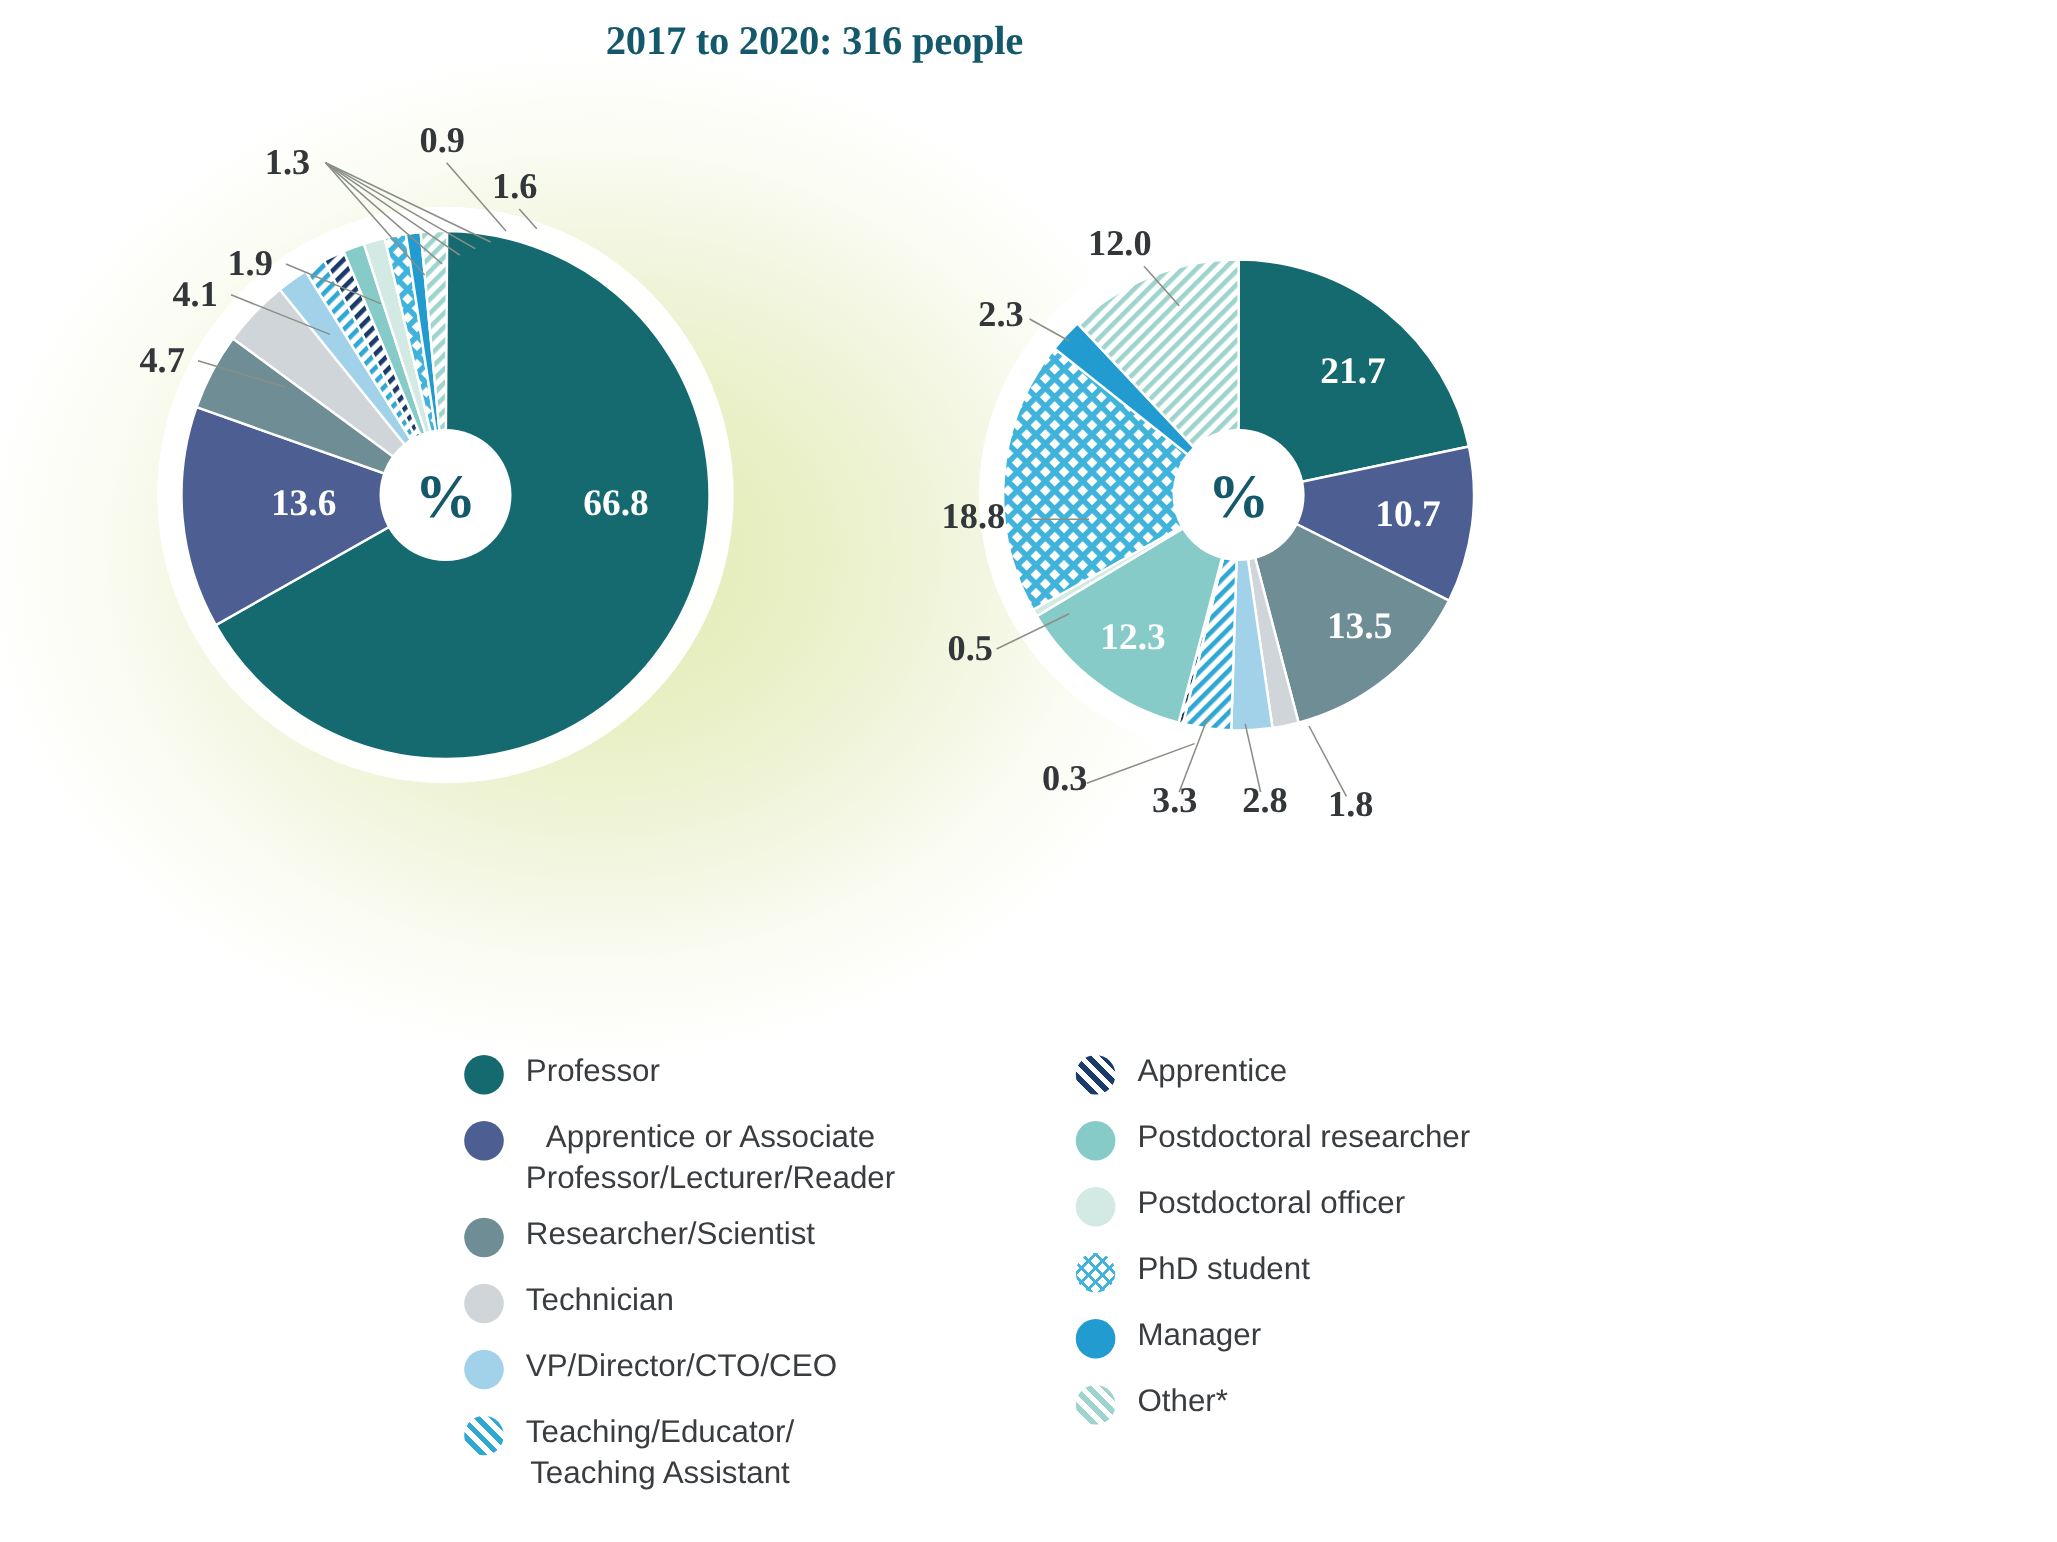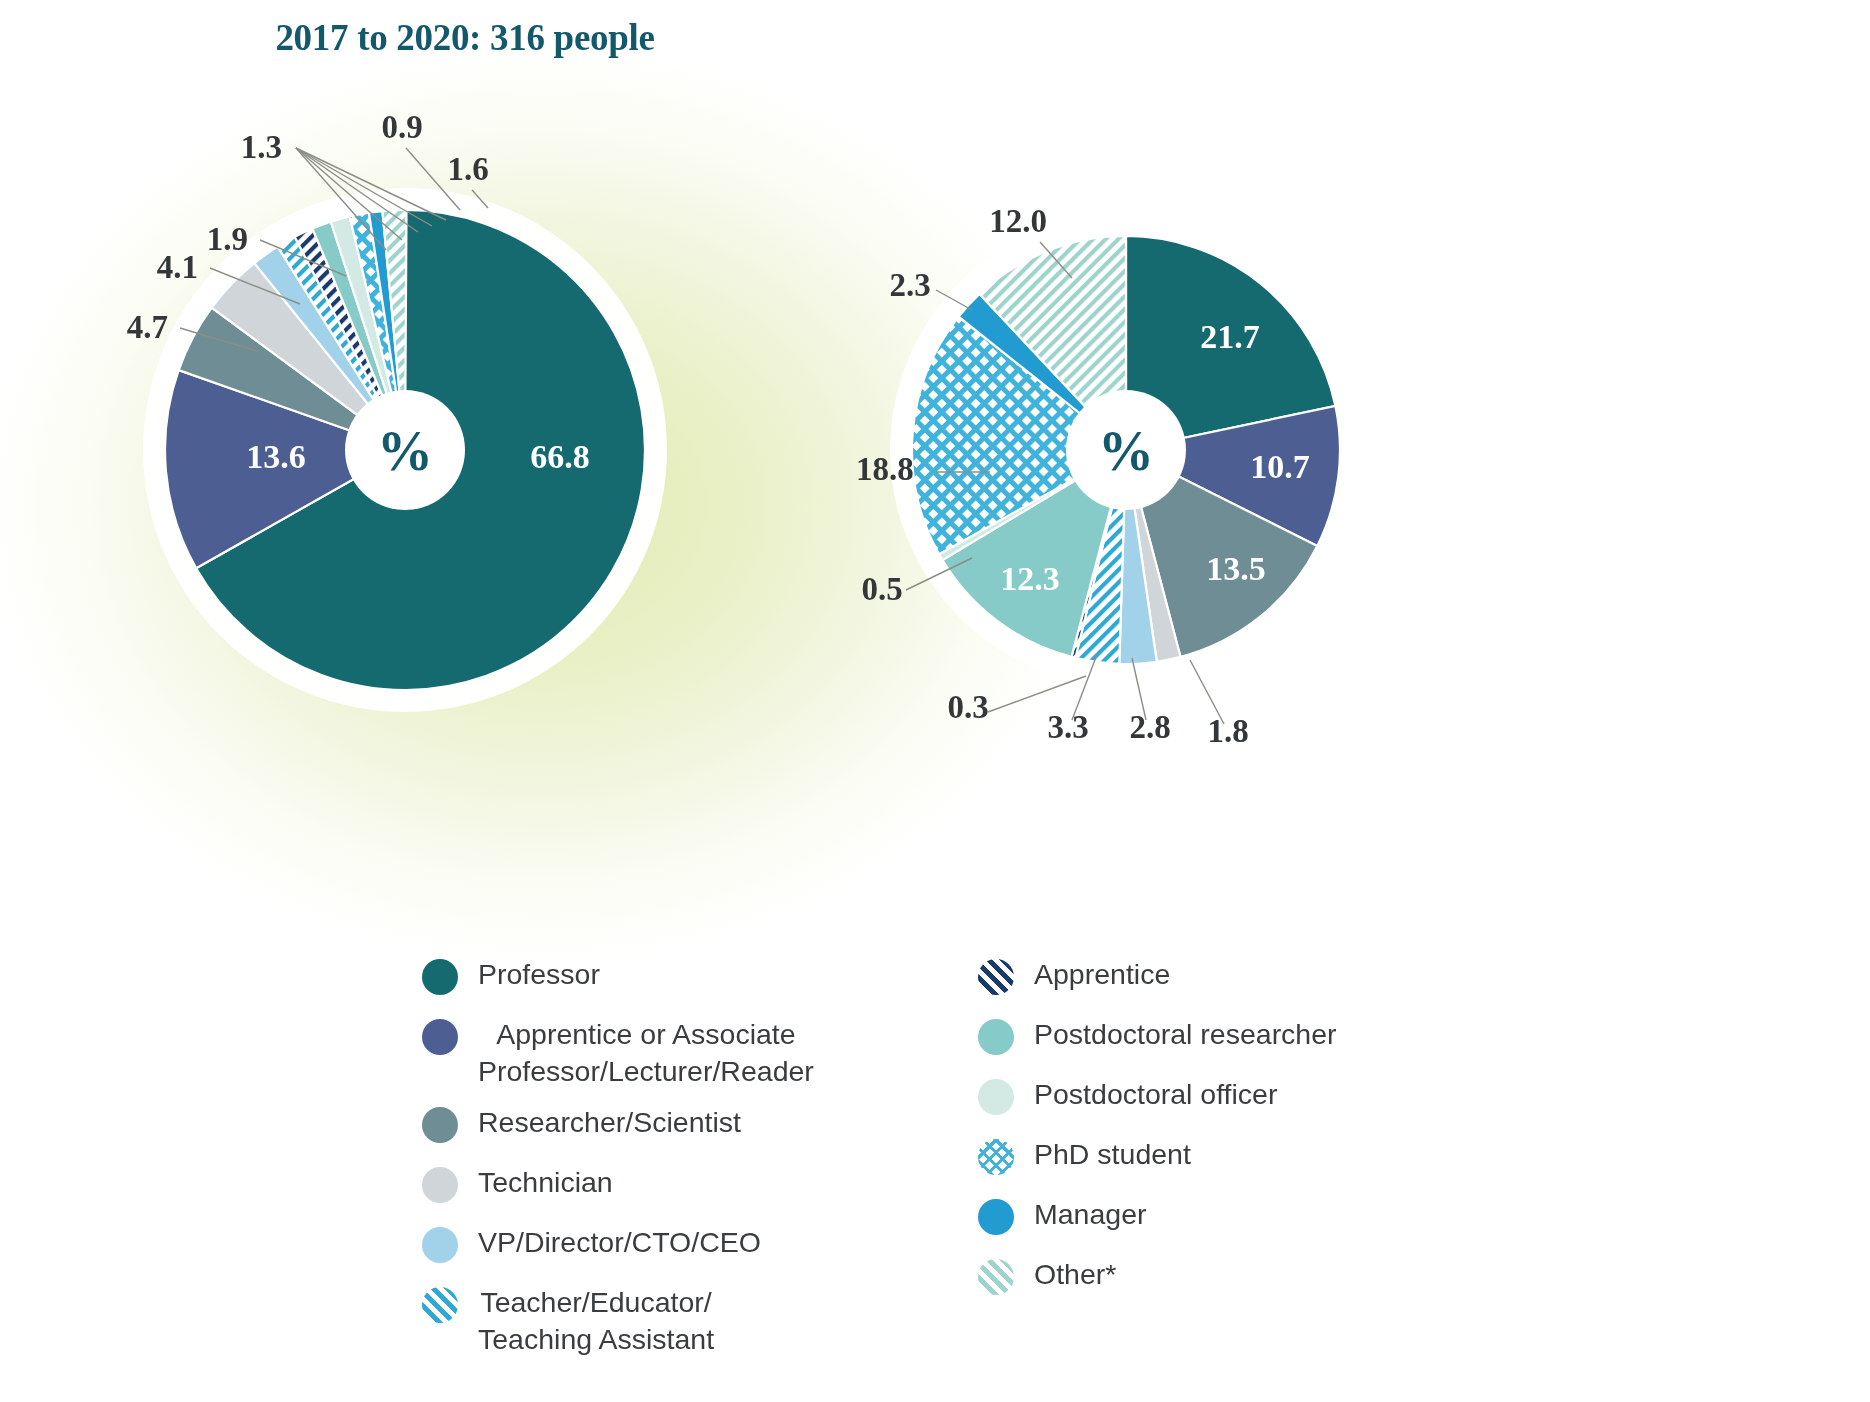--- a/index.html
+++ b/index.html
@@ -18,21 +18,21 @@
       #ffffff;
   }
   .title {
     position: absolute;
     top: 16px;
     font-family: "Liberation Serif", serif;
     font-weight: bold;
     font-size: 37px;
     color: #14596b;
     letter-spacing: -0.3px;
-    text-align: center;
+    text-align: right;
     white-space: nowrap;
   }
   #title-left  { left: 0;   width: 930px; }
   #title-right { left: 930px; width: 940px; }
 
   .pie-wrap { position: absolute; }
   #pie-left-wrap  { left: 150px;  top: 90px;  width: 720px; height: 700px; }
   #pie-right-wrap { left: 840px; top: 120px; width: 720px; height: 660px; }
 
   svg { display: block; overflow: visible; }
@@ -237,21 +237,21 @@
         <div class="legend-item">
           <span class="swatch" style="background: #CFD5D9;"></span>
           <span class="legend-label">Technician</span>
         </div>
         <div class="legend-item">
           <span class="swatch" style="background: #A2D1EA;"></span>
           <span class="legend-label">VP/Director/CTO/CEO</span>
         </div>
         <div class="legend-item">
           <span class="swatch" style="background: repeating-linear-gradient(45deg, #2FA8D3 0 5px, #ffffff 5px 10px);"></span>
-          <span class="legend-label">Teacher/Educator/
+          <span class="legend-label">Teaching/Educator/
 Teaching Assistant</span>
         </div>
       </div>
     <div class="legend-col" id="legend-col-right">
         <div class="legend-item">
           <span class="swatch" style="background: repeating-linear-gradient(45deg, #1A3A6B 0 5px, #ffffff 5px 10px);"></span>
           <span class="legend-label">Apprentice</span>
         </div>
         <div class="legend-item">
           <span class="swatch" style="background: #86CBC7;"></span>

